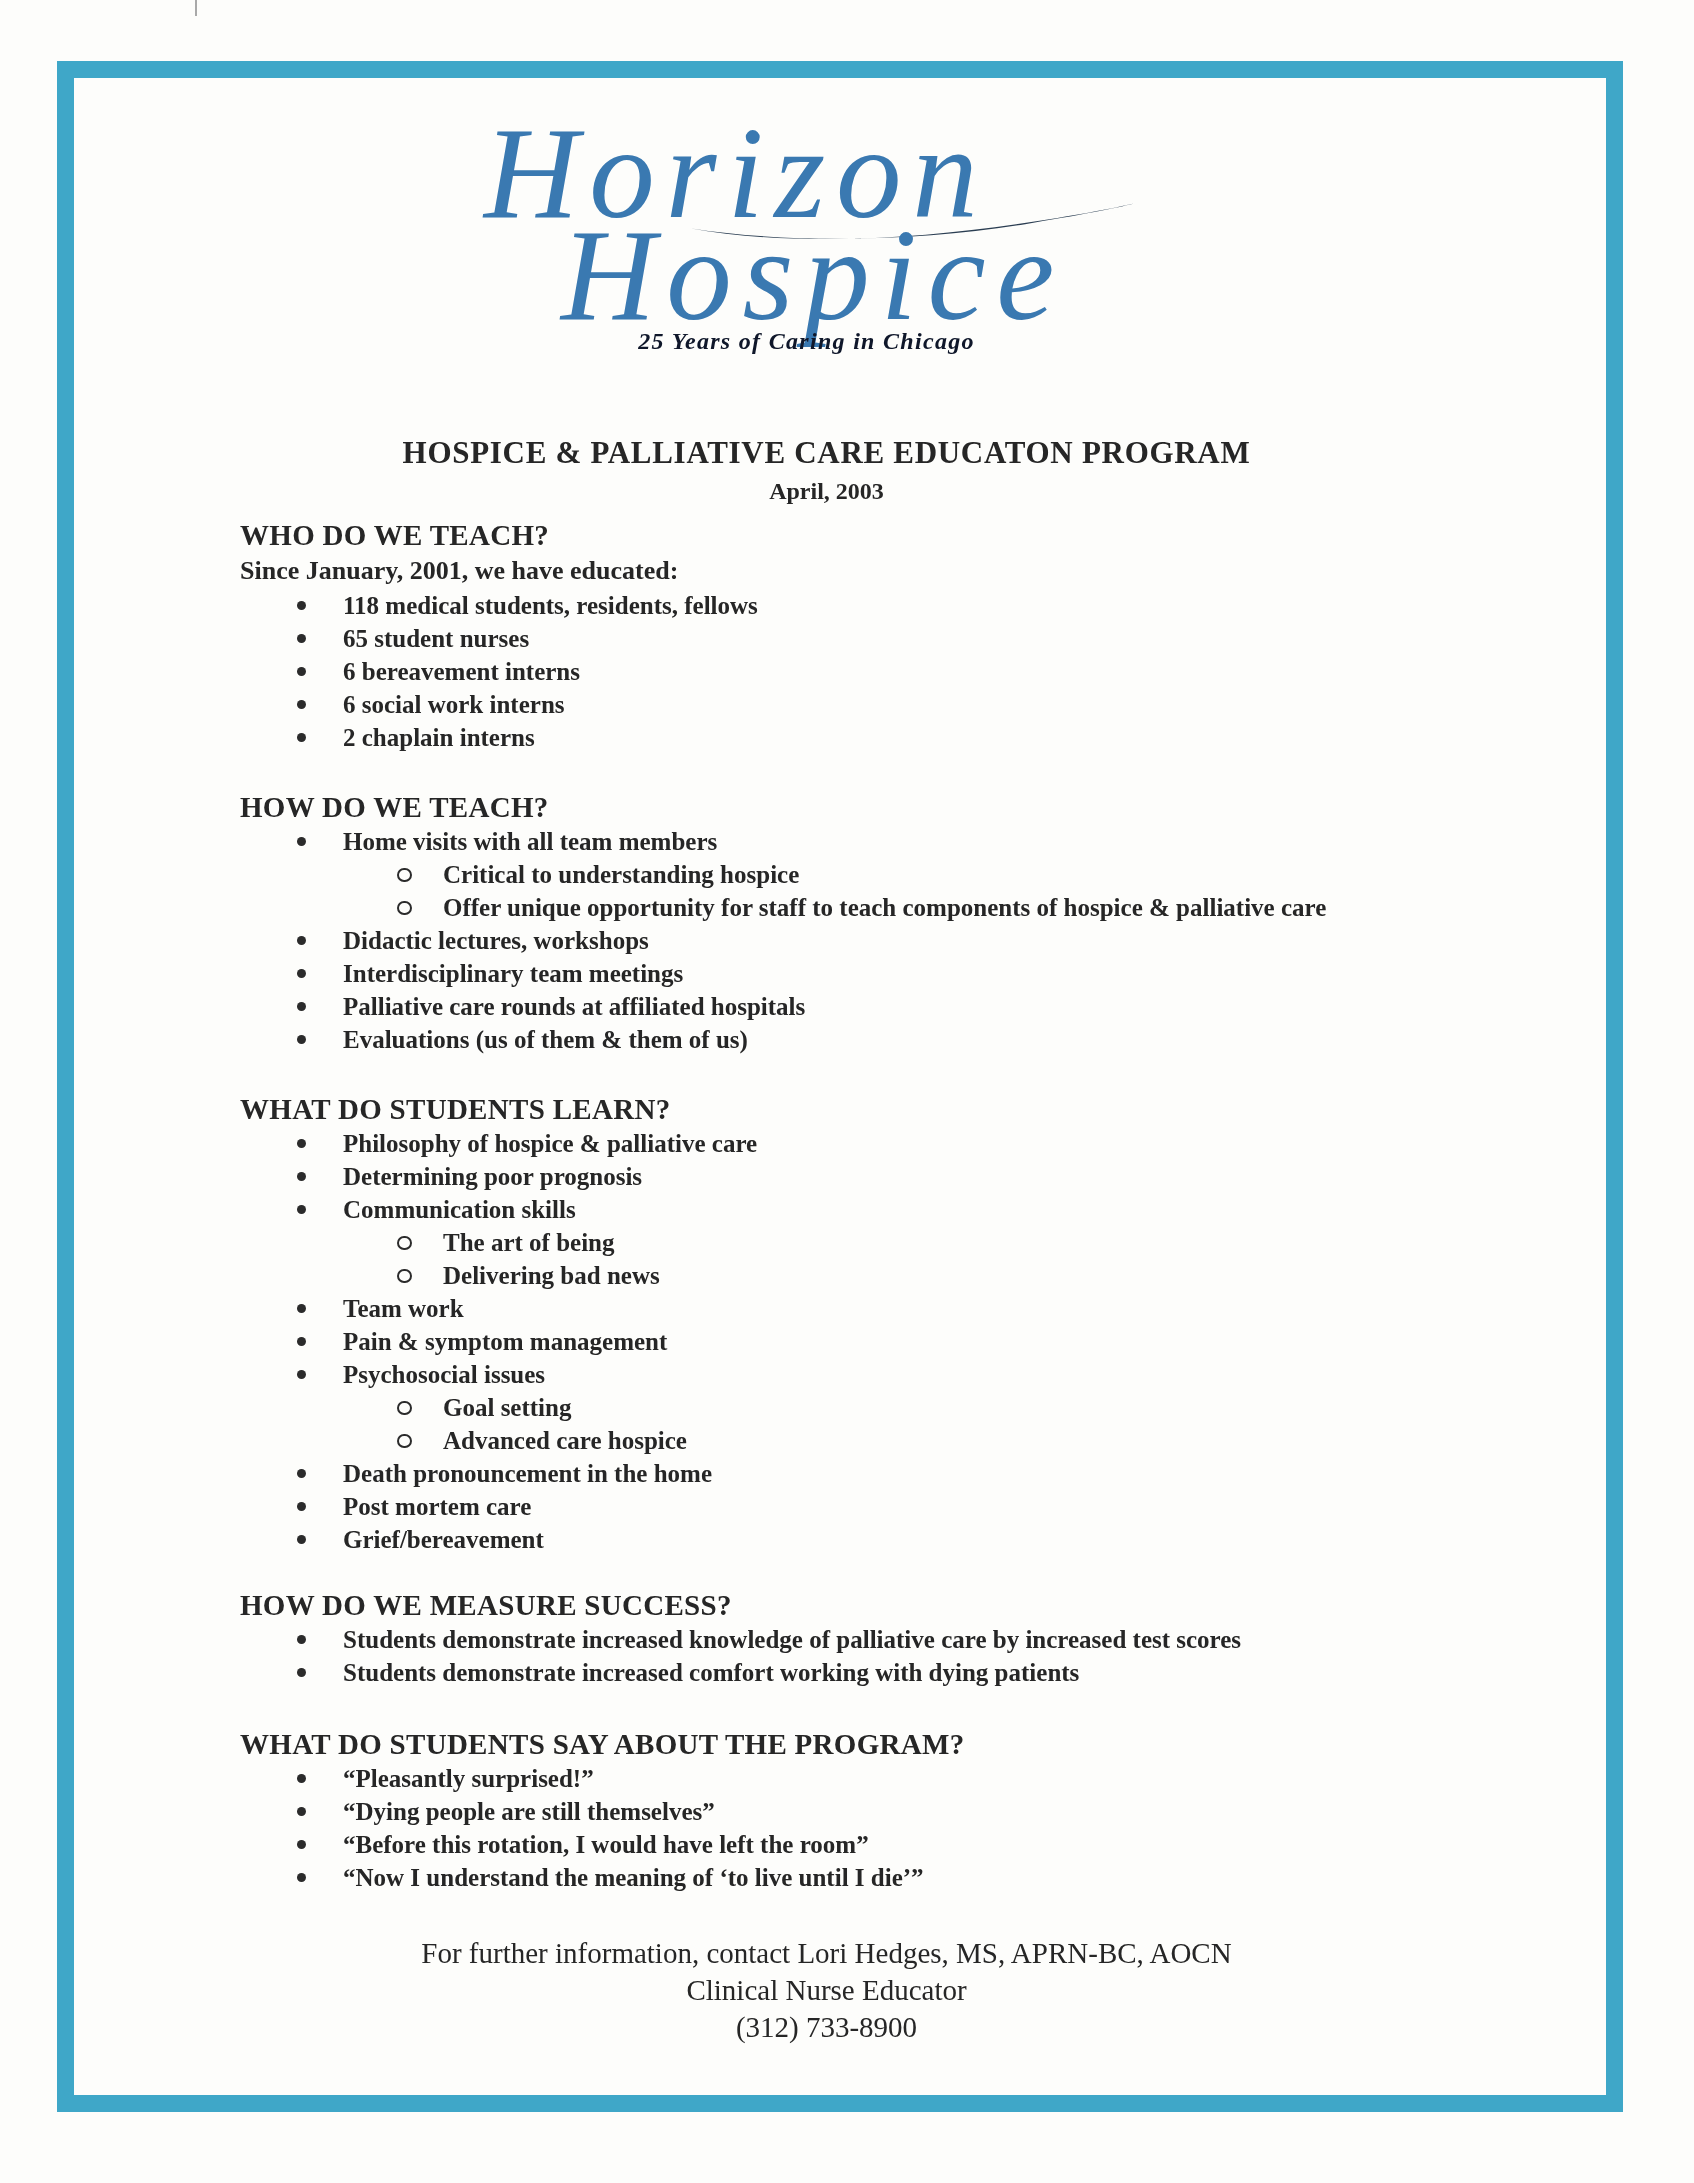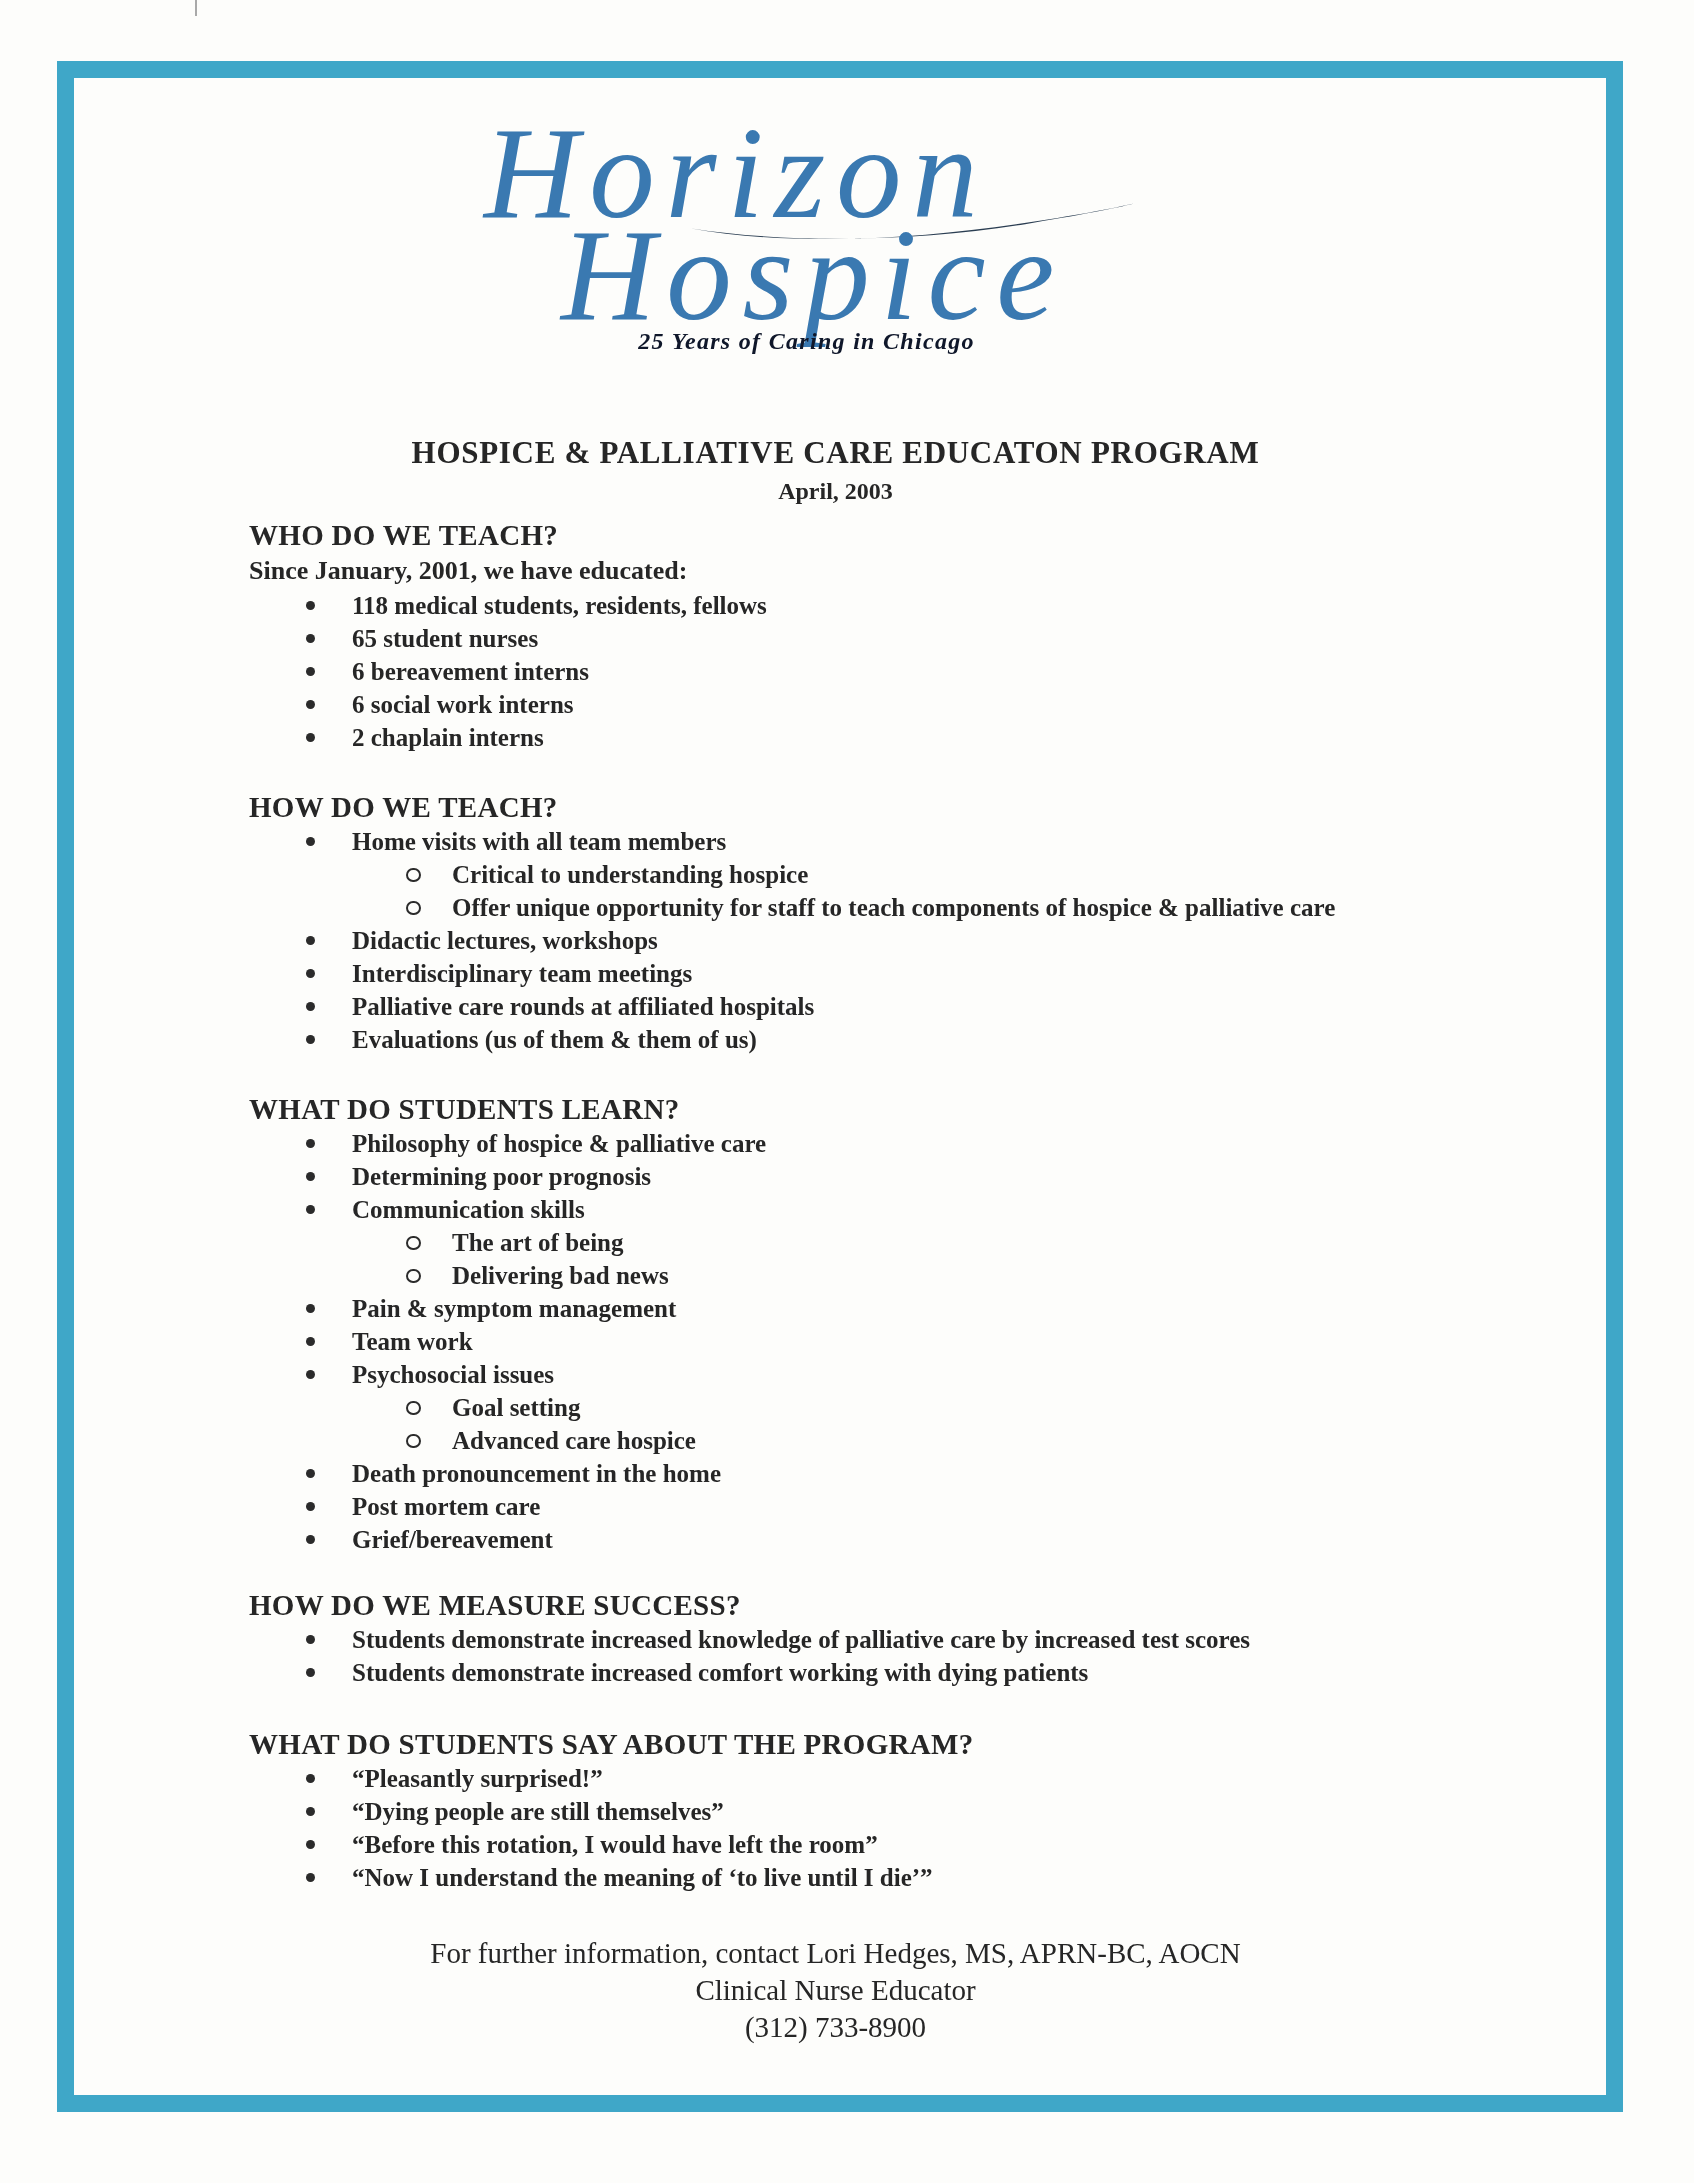--- a/index.html
+++ b/index.html
@@ -23,21 +23,21 @@
     font-size:131px;letter-spacing:10.7px;color:#3a79b1;white-space:nowrap;
   }
   .logo-line1{left:484px;top:107px;}
   .logo-line2{left:561px;top:209px;}
   .swoosh{position:absolute;left:686px;top:195px;width:453px;height:53px;}
   .tagline{
     position:absolute;left:0;top:328px;width:1613px;text-align:center;
     font-size:24px;font-weight:bold;font-style:italic;color:#0f172a;letter-spacing:1.3px;
   }
   
-  .text-col{position:absolute;left:249px;top:433px;width:1173px;}
+  .text-col{position:absolute;left:240px;top:433px;width:1173px;}
   .doc-title{font-size:31px;line-height:40px;font-weight:bold;text-align:center;letter-spacing:0.7px;}
   .doc-date{font-size:24px;line-height:37px;font-weight:bold;text-align:center;}
   .sec-h{font-size:29px;line-height:36px;font-weight:bold;letter-spacing:0.3px;}
   .intro{font-size:26px;line-height:36px;font-weight:bold;}
   .mt-sec{margin-top:35px;}
   .mt-sec-sm{margin-top:31px;}
   .mt-sec-lg{margin-top:37px;}
   .mt-h{margin-top:6.7px;}
   .li{position:relative;font-size:25px;line-height:33px;font-weight:bold;}
   .li .li-text{display:block;}
@@ -142,25 +142,25 @@
     <div class="li l2">
         <span class="circ"></span>
         <span class="li-text">The art of being</span>
       </div>
     <div class="li l2">
         <span class="circ"></span>
         <span class="li-text">Delivering bad news</span>
       </div>
     <div class="li l1">
         <span class="dot"></span>
+        <span class="li-text">Team work</span>
+      </div>
+    <div class="li l1">
+        <span class="dot"></span>
         <span class="li-text">Pain &amp; symptom management</span>
-      </div>
-    <div class="li l1">
-        <span class="dot"></span>
-        <span class="li-text">Team work</span>
       </div>
     <div class="li l1">
         <span class="dot"></span>
         <span class="li-text">Psychosocial issues</span>
       </div>
     <div class="li l2">
         <span class="circ"></span>
         <span class="li-text">Goal setting</span>
       </div>
     <div class="li l2">

